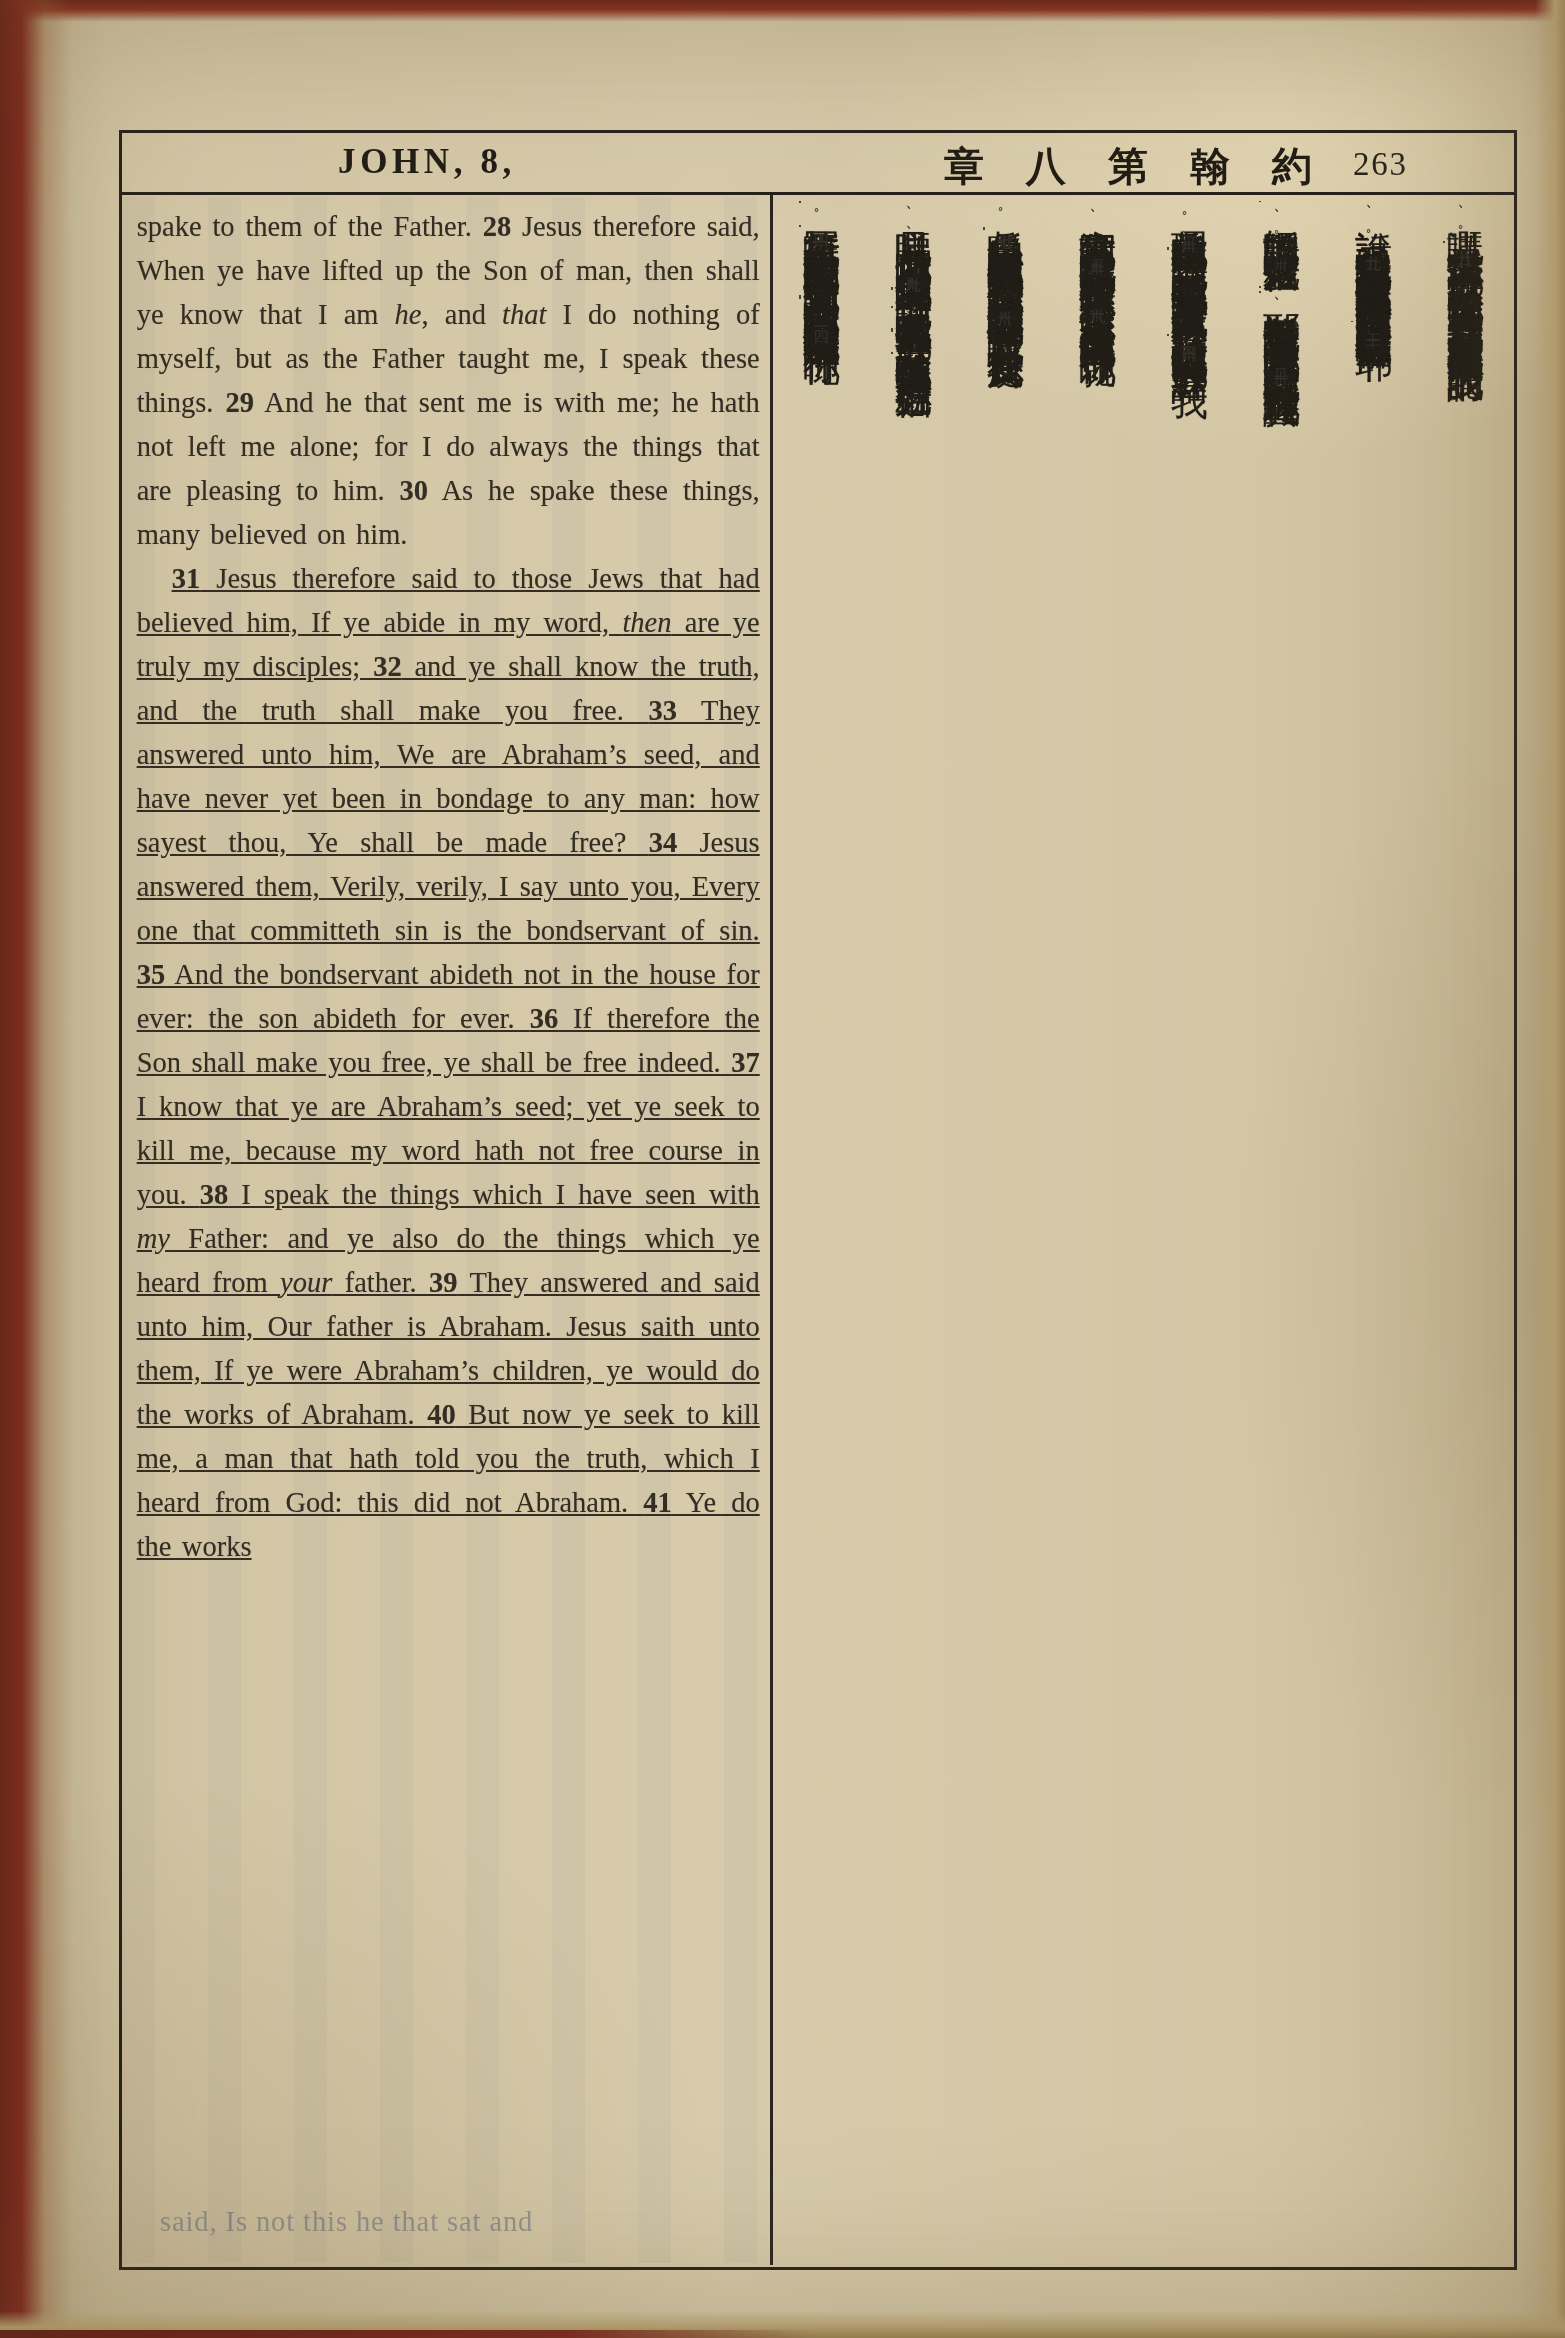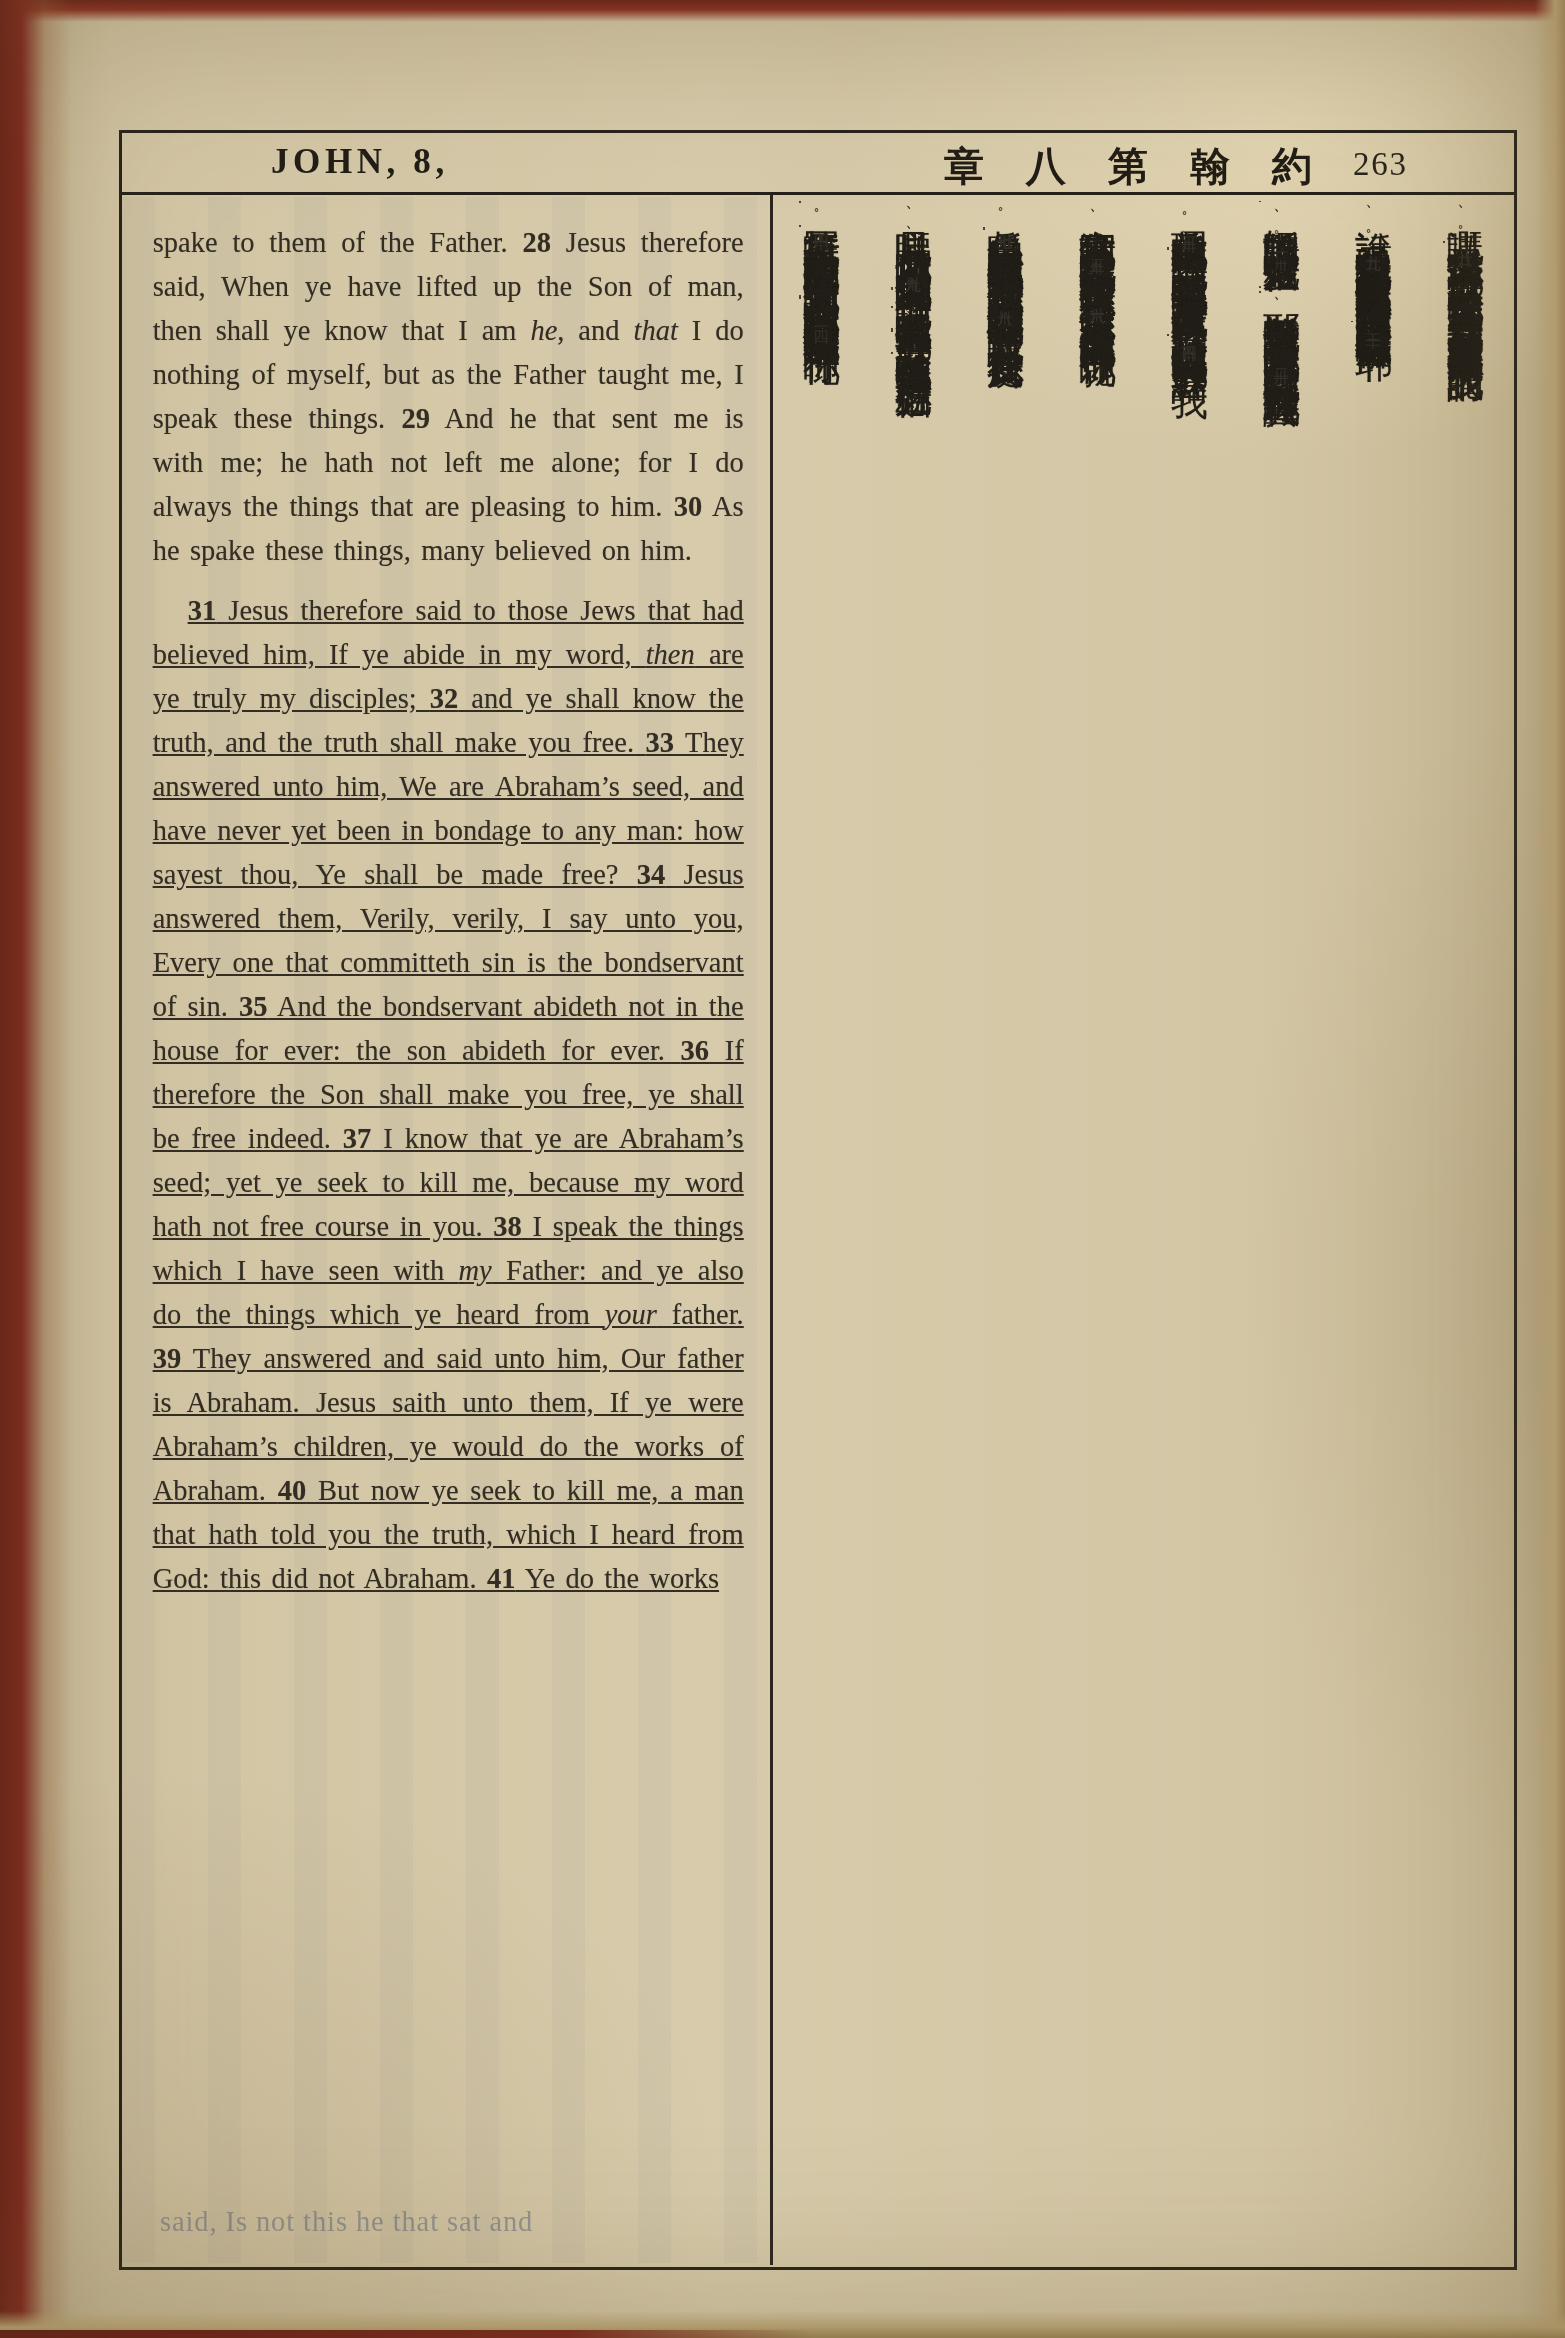--- a/index.html
+++ b/index.html
@@ -23,31 +23,31 @@
     background:linear-gradient(90deg,#6a1d16 0%,#7f241b 30%,rgba(150,90,55,.35) 62%,rgba(150,90,55,0) 100%);z-index:5;}
   .edge-right{position:absolute;top:0;right:0;width:31px;height:100%;
     background:linear-gradient(270deg,#a98e62 0%,#c3ac7f 35%,rgba(195,172,127,0) 100%);z-index:5;}
   .edge-bottom{position:absolute;bottom:0;left:0;width:100%;height:27.5px;
     background:linear-gradient(0deg,#9d8657 0%,#bda878 40%,rgba(189,168,120,0) 100%);z-index:5;}
   .edge-bottom-cover{position:absolute;bottom:0;left:0;width:52%;height:8.3px;
     background:linear-gradient(90deg,#5f1812,#7c241c 70%,rgba(124,36,28,0));z-index:6;}
 
   .frame{position:absolute;left:119px;top:130px;width:1398px;height:2140px;border:3.7px solid #26221b;z-index:3;}
   .header{position:absolute;left:0;top:0;width:100%;height:62px;border-bottom:3.7px solid #26221b;}
-  .title-en{position:absolute;left:149px;top:9.2px;width:312px;text-align:left;
+  .title-en{position:absolute;left:149px;top:9.2px;width:312px;text-align:center;
     font-size:35px;font-weight:bold;letter-spacing:4.6px;color:#211d16;white-space:nowrap;}
   .title-zh{position:absolute;left:780px;top:5.5px;width:478px;text-align:left;
     font-size:40px;font-weight:bold;letter-spacing:42px;text-indent:42px;color:#211d16;white-space:nowrap;}
   .page-num{position:absolute;left:1231px;top:13px;width:147px;text-align:left;
     font-size:33px;color:#2a251d;letter-spacing:1.8px;}
 
   .english{position:absolute;left:14.7px;top:72px;width:623px;
     font-size:28.5px;line-height:44px;text-align:justify;word-spacing:3.2px;color:#332d24;
     text-shadow:0 0 0.9px rgba(51,45,36,.35);}
-  .epar{margin:16px;}
+  .epar{margin:0;}
   .epar.indent{text-indent:35px;text-decoration:underline;}
   .vnum{font-weight:bold;}
   .it{font-style:italic;}
 
   .divider{position:absolute;left:648px;top:62px;width:2.8px;height:2070px;background:#2a261f;}
 
   .chinese{position:absolute;left:654px;top:68px;width:735px;height:2061px;
     display:flex;flex-direction:row-reverse;}
   .zcol{flex:0 0 92px;width:92px;height:100%;
     writing-mode:vertical-rl;text-orientation:upright;

